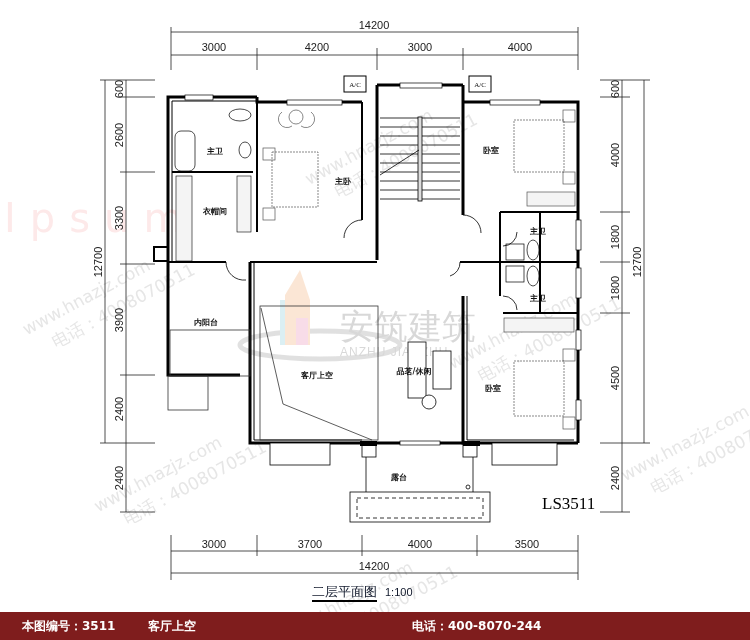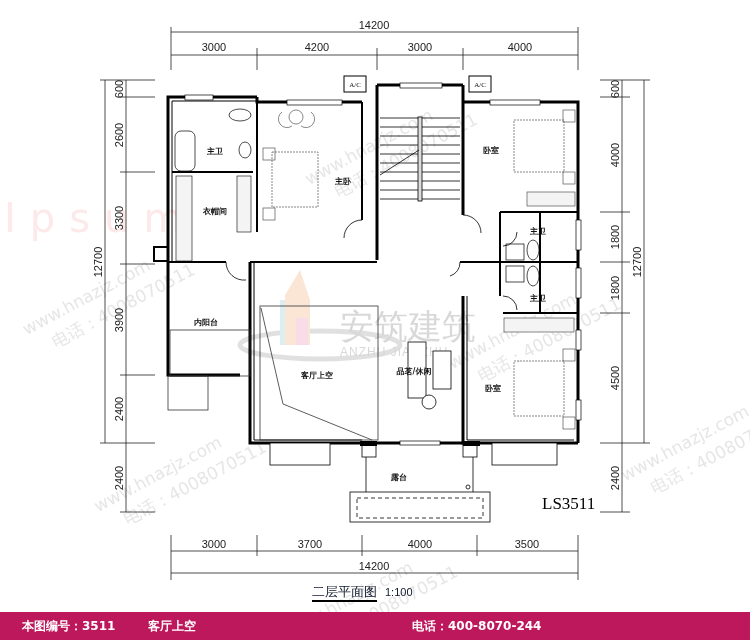--- a/index.html
+++ b/index.html
@@ -2,21 +2,21 @@
 <html><head>
 <meta charset="utf-8">
 <style>
   html,body{margin:0;padding:0;background:#fff;}
   body{width:750px;height:640px;position:relative;overflow:hidden;font-family:"DejaVu Sans",sans-serif;}
   svg{position:absolute;left:0;top:0;}
   .dim{font-family:"Liberation Sans Narrow","Liberation Sans",sans-serif;font-size:11px;fill:#222;}
   .room{font-family:"DejaVu Sans",sans-serif;font-size:8px;font-weight:bold;fill:#111;}
   .ac{font-family:"Liberation Serif",serif;font-size:7px;fill:#111;}
   .wm{font-family:"DejaVu Sans",sans-serif;font-size:17px;fill:#e6e6e6;}
-  #footer{position:absolute;left:0;top:612px;width:750px;height:28px;background:#be185d;color:#fff;
+  #footer{position:absolute;left:0;top:612px;width:750px;height:28px;background:#7f1d1d;color:#fff;
     font-family:"DejaVu Sans",sans-serif;font-size:12px;font-weight:bold;line-height:28px;white-space:nowrap;}
   #footer span{position:absolute;top:0;}
   #title{position:absolute;left:312px;top:583px;font-family:"DejaVu Sans",sans-serif;font-size:13px;color:#0f172a;text-align:center;}
   #title .t{border-bottom:2px solid #000;padding-bottom:1px;}
   #title .s{font-family:"Liberation Sans",sans-serif;font-size:11px;margin-left:8px;}
   #code{position:absolute;left:502px;top:494px;font-family:"Liberation Serif",serif;font-size:17px;color:#000;margin-left:40px;}
 </style>
 </head>
 <body>
 

